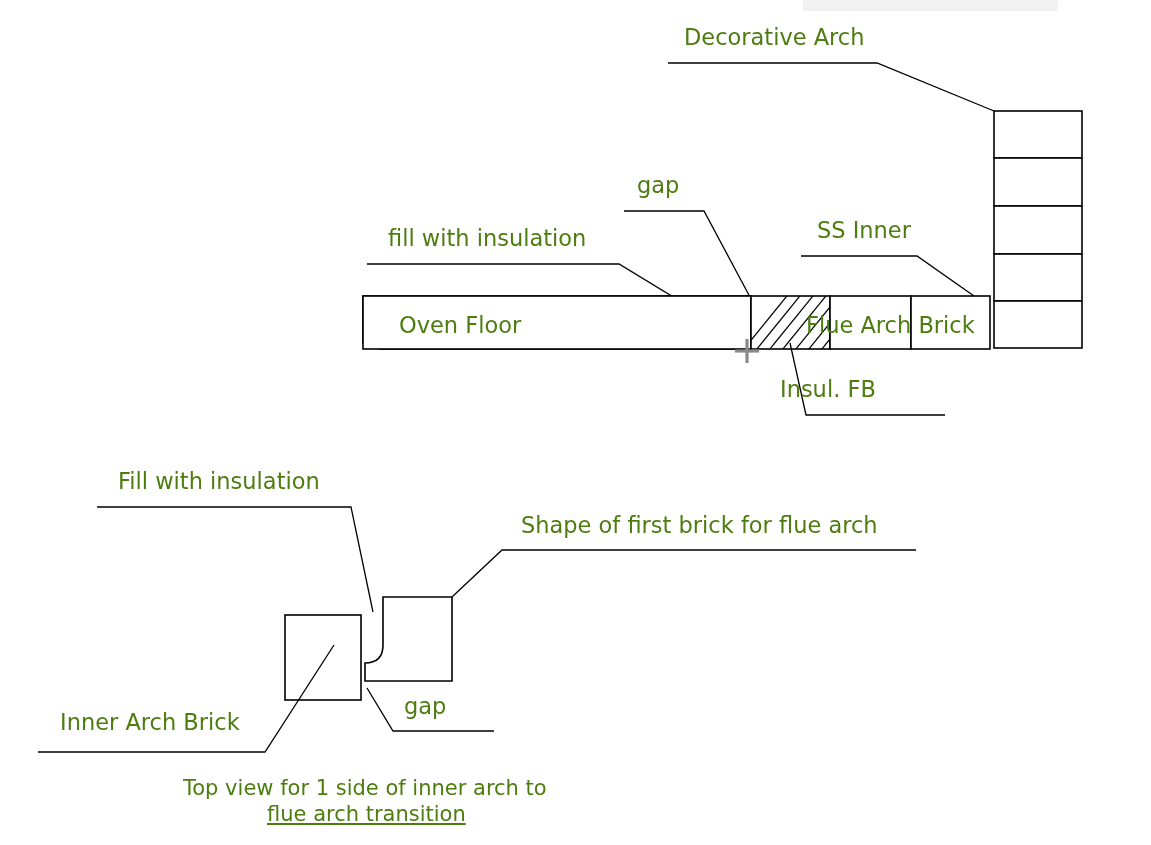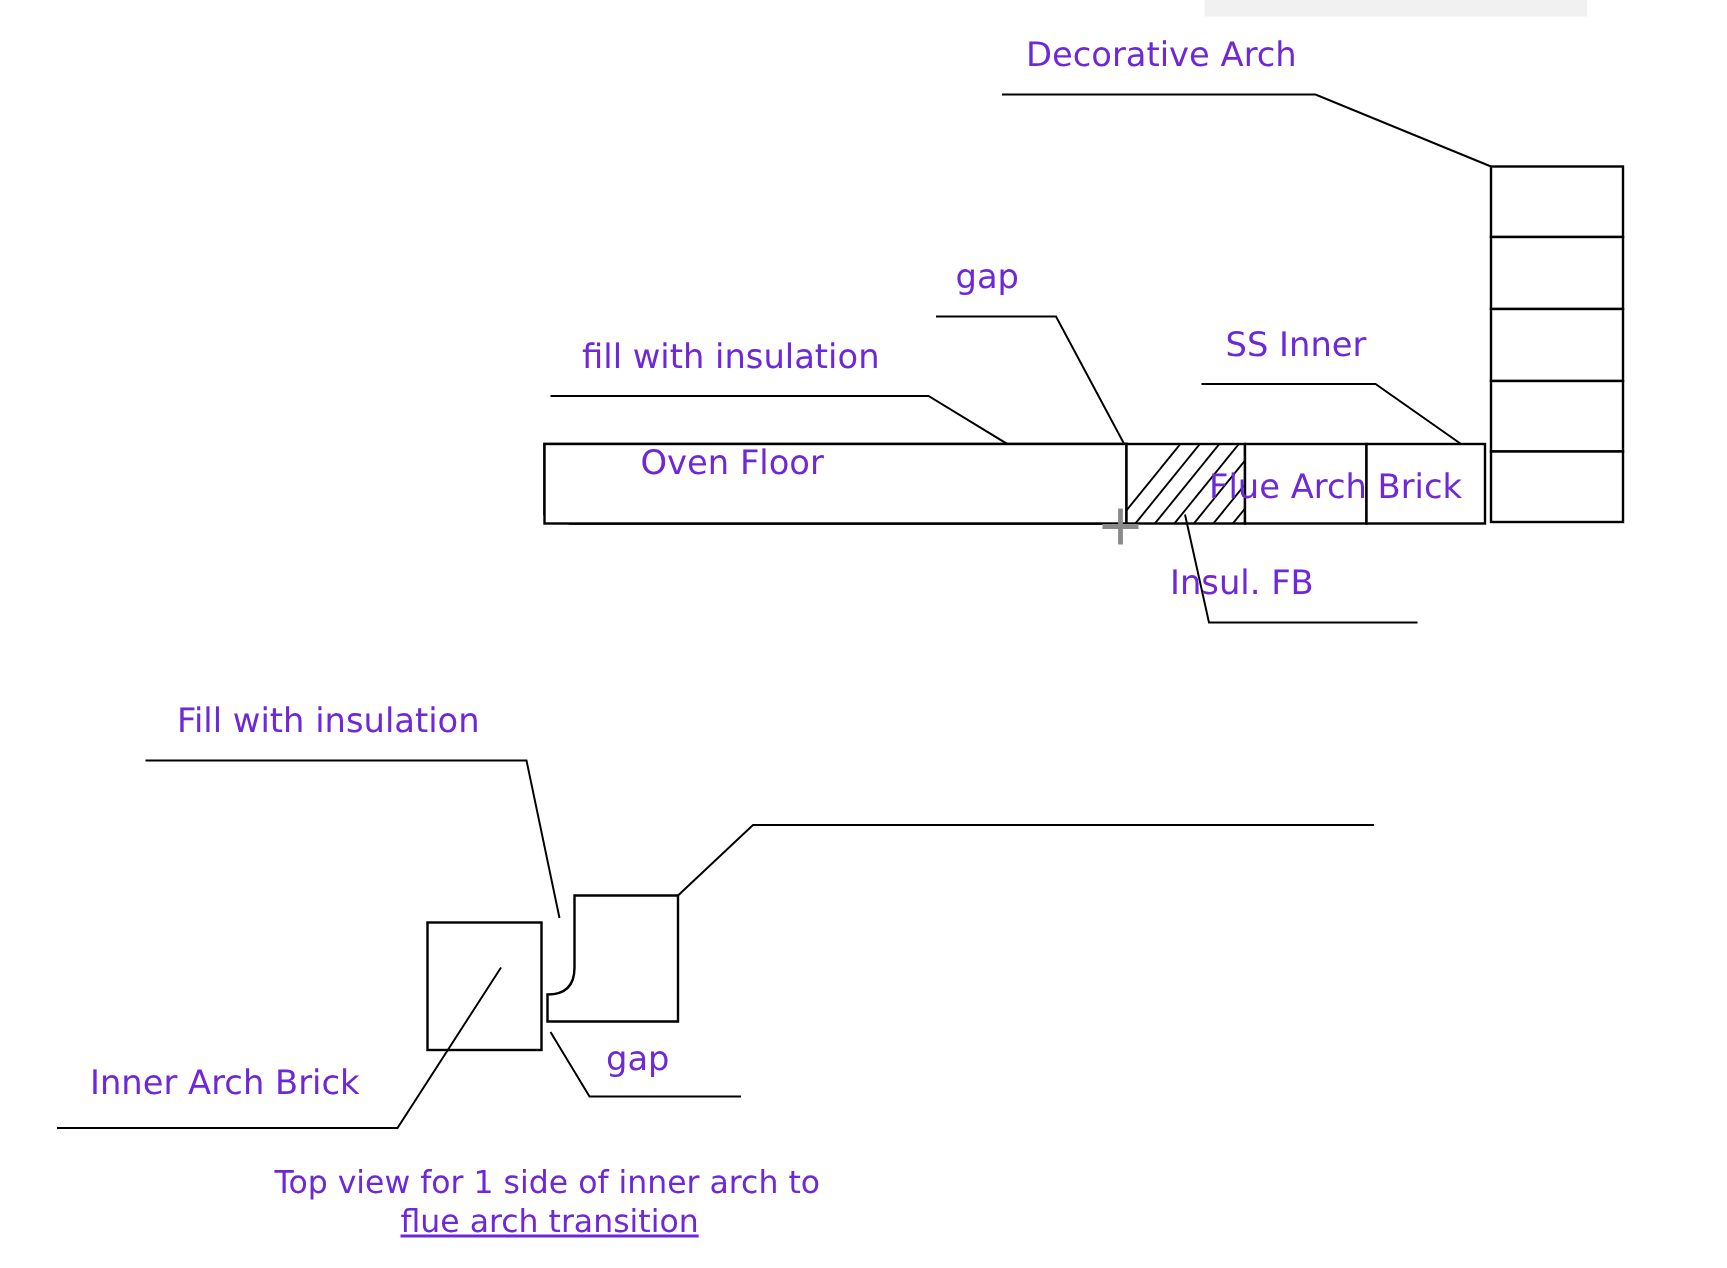--- a/index.html
+++ b/index.html
@@ -56,21 +56,21 @@
   .topband {
     position: absolute;
     left: 803px;
     top: 0px;
     width: 255px;
     height: 11px;
     background: #f1f1f1;
   }
   .lbl {
     position: absolute;
-    color: #6d28d9;
+    color: #4d7c0f;
     font-family: "DejaVu Sans", "Liberation Sans", sans-serif;
     white-space: pre;
     line-height: 1.18;
   }
   .lbl-26 { font-size: 22.5px; }
   .lbl-24 { font-size: 21px; }
   .lbl-center { text-align: left; }
 </style>
 </head>
 <body>
@@ -144,28 +144,29 @@
   </svg>
 
   <div class="lbl lbl-26" style="left:684px; top:24px;">Decorative Arch</div>
 
   <div class="lbl lbl-26" style="left:637px; top:172px;">gap</div>
 
   <div class="lbl lbl-26" style="left:388px; top:225px;">fill with insulation</div>
 
   <div class="lbl lbl-26" style="left:817px; top:217px;">SS Inner</div>
 
-  <div class="lbl lbl-26" style="left:399px; top:296px;margin-left:28px;">Oven Floor</div>
+  <div class="lbl lbl-26" style="left:399px; top:312px;">Oven Floor</div>
 
   <div class="lbl lbl-26" style="left:806px; top:312px;">Flue Arch Brick</div>
 
   <div class="lbl lbl-26" style="left:780px; top:376px;">Insul. FB</div>
 
   <div class="lbl lbl-26" style="left:118px; top:468px;">Fill with insulation</div>
 
+  <div class="lbl lbl-26" style="left:521px; top:512px;">Shape of first brick for flue arch</div>
 
   <div class="lbl lbl-26" style="left:60px; top:709px;">Inner Arch Brick</div>
 
   <div class="lbl lbl-26" style="left:404px; top:693px;">gap</div>
 
   <div class="lbl lbl-24 lbl-center" style="left:183px; top:776px;">Top view for 1 side of inner arch to</div>
 
   <div class="lbl lbl-24 lbl-center" style="left:267px; top:802px;text-decoration:underline;">flue arch transition</div>
 
 </div>

